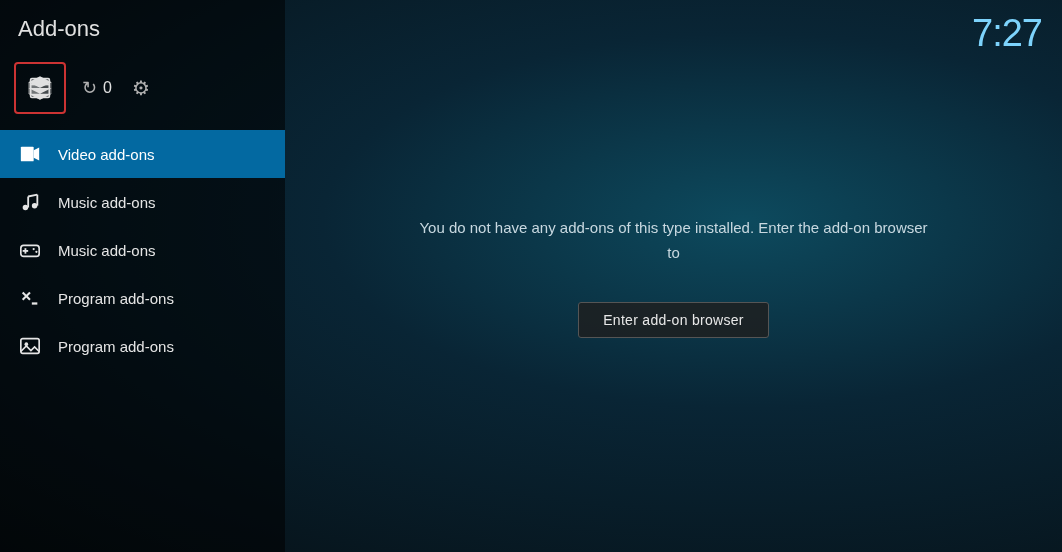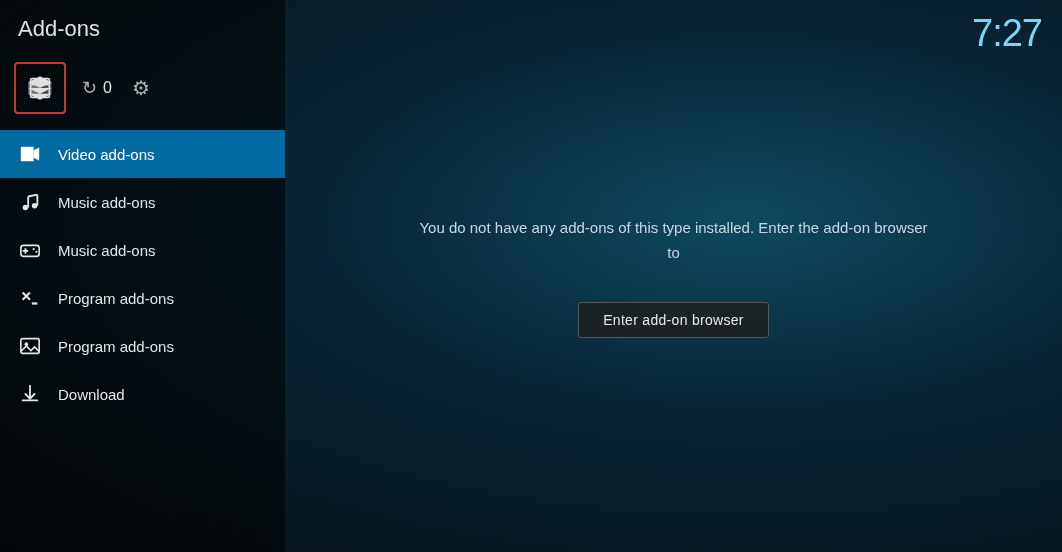--- a/index.html
+++ b/index.html
@@ -259,29 +259,20 @@
         <svg viewBox="0 0 24 24">
             <rect x="2" y="4" width="20" height="16" rx="2" fill="none" stroke="currentColor" stroke-width="1.8"></rect>
             <circle cx="8" cy="10" r="2"></circle>
             <polyline points="2,18 8,12 13,17 17,13 22,18" stroke="currentColor" stroke-width="1.8" fill="none"></polyline>
           </svg>
       </span>
       <span>Program add-ons</span>
     </div>
 
 
-    <div class="nav-item">
-      <span class="nav-icon">
-        <svg viewBox="0 0 24 24">
-            <path d="M12 3v13M7 12l5 5 5-5" fill="none" stroke="currentColor" stroke-width="2" stroke-linecap="round"></path>
-            <path d="M4 19h16" stroke="currentColor" stroke-width="2" stroke-linecap="round"></path>
-          </svg>
-      </span>
-      <span>Download</span>
-    </div>
 
   </div>
 </div>
 
 <div class="main-content">
   <div class="empty-message">
     <span>You do not have any add-ons of this type installed. Enter the add-on browser to</span><br>
   </div>
   <button class="enter-browser-btn">Enter add-on browser</button>
 </div>

